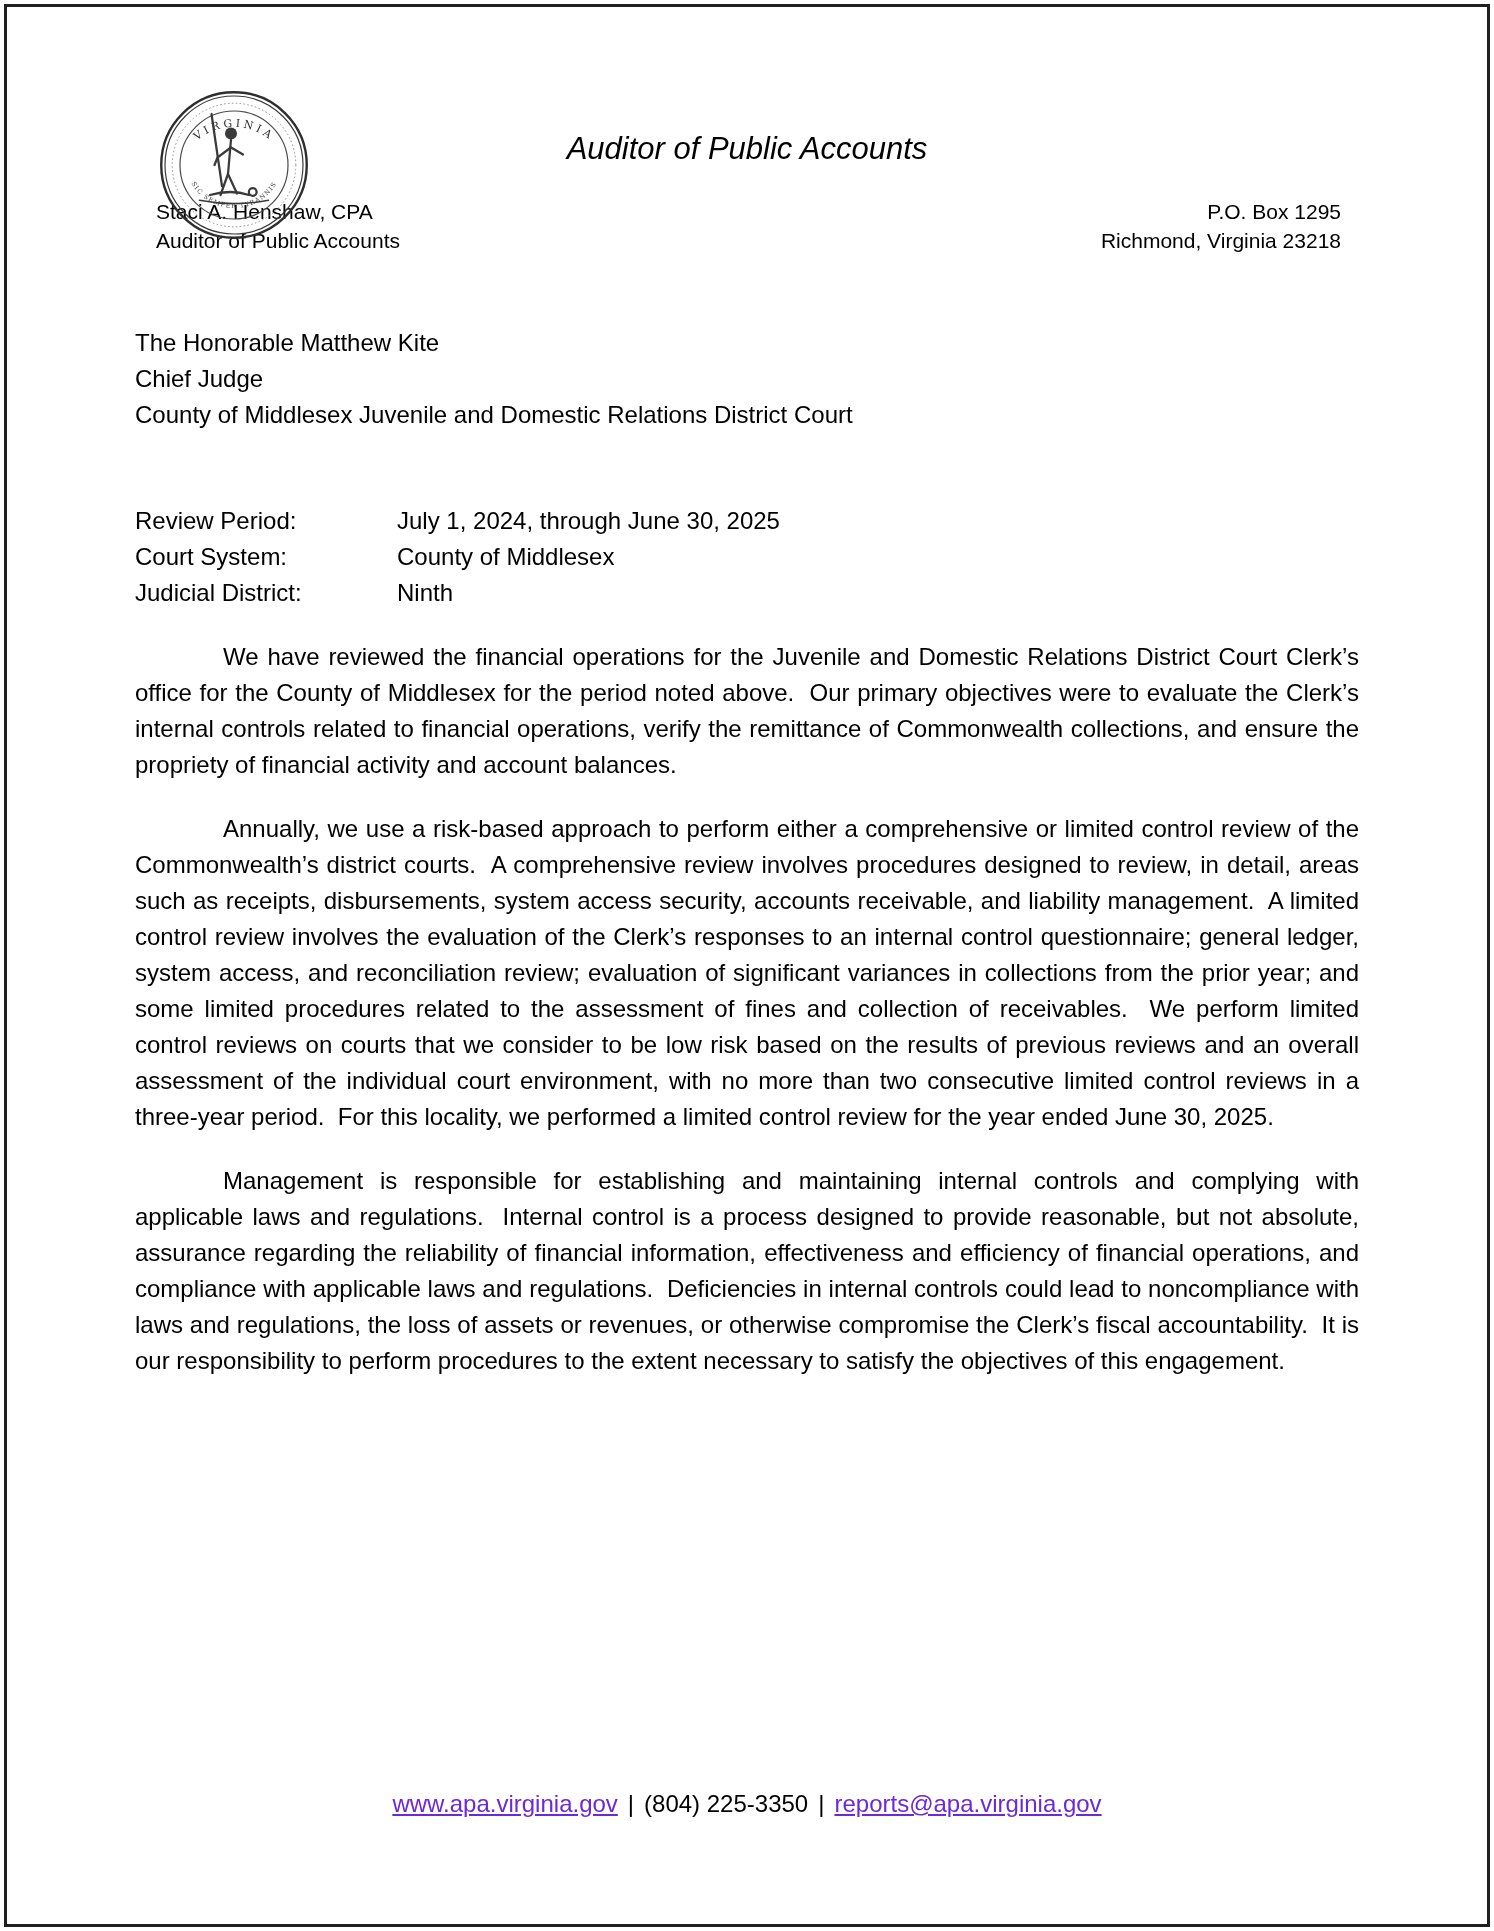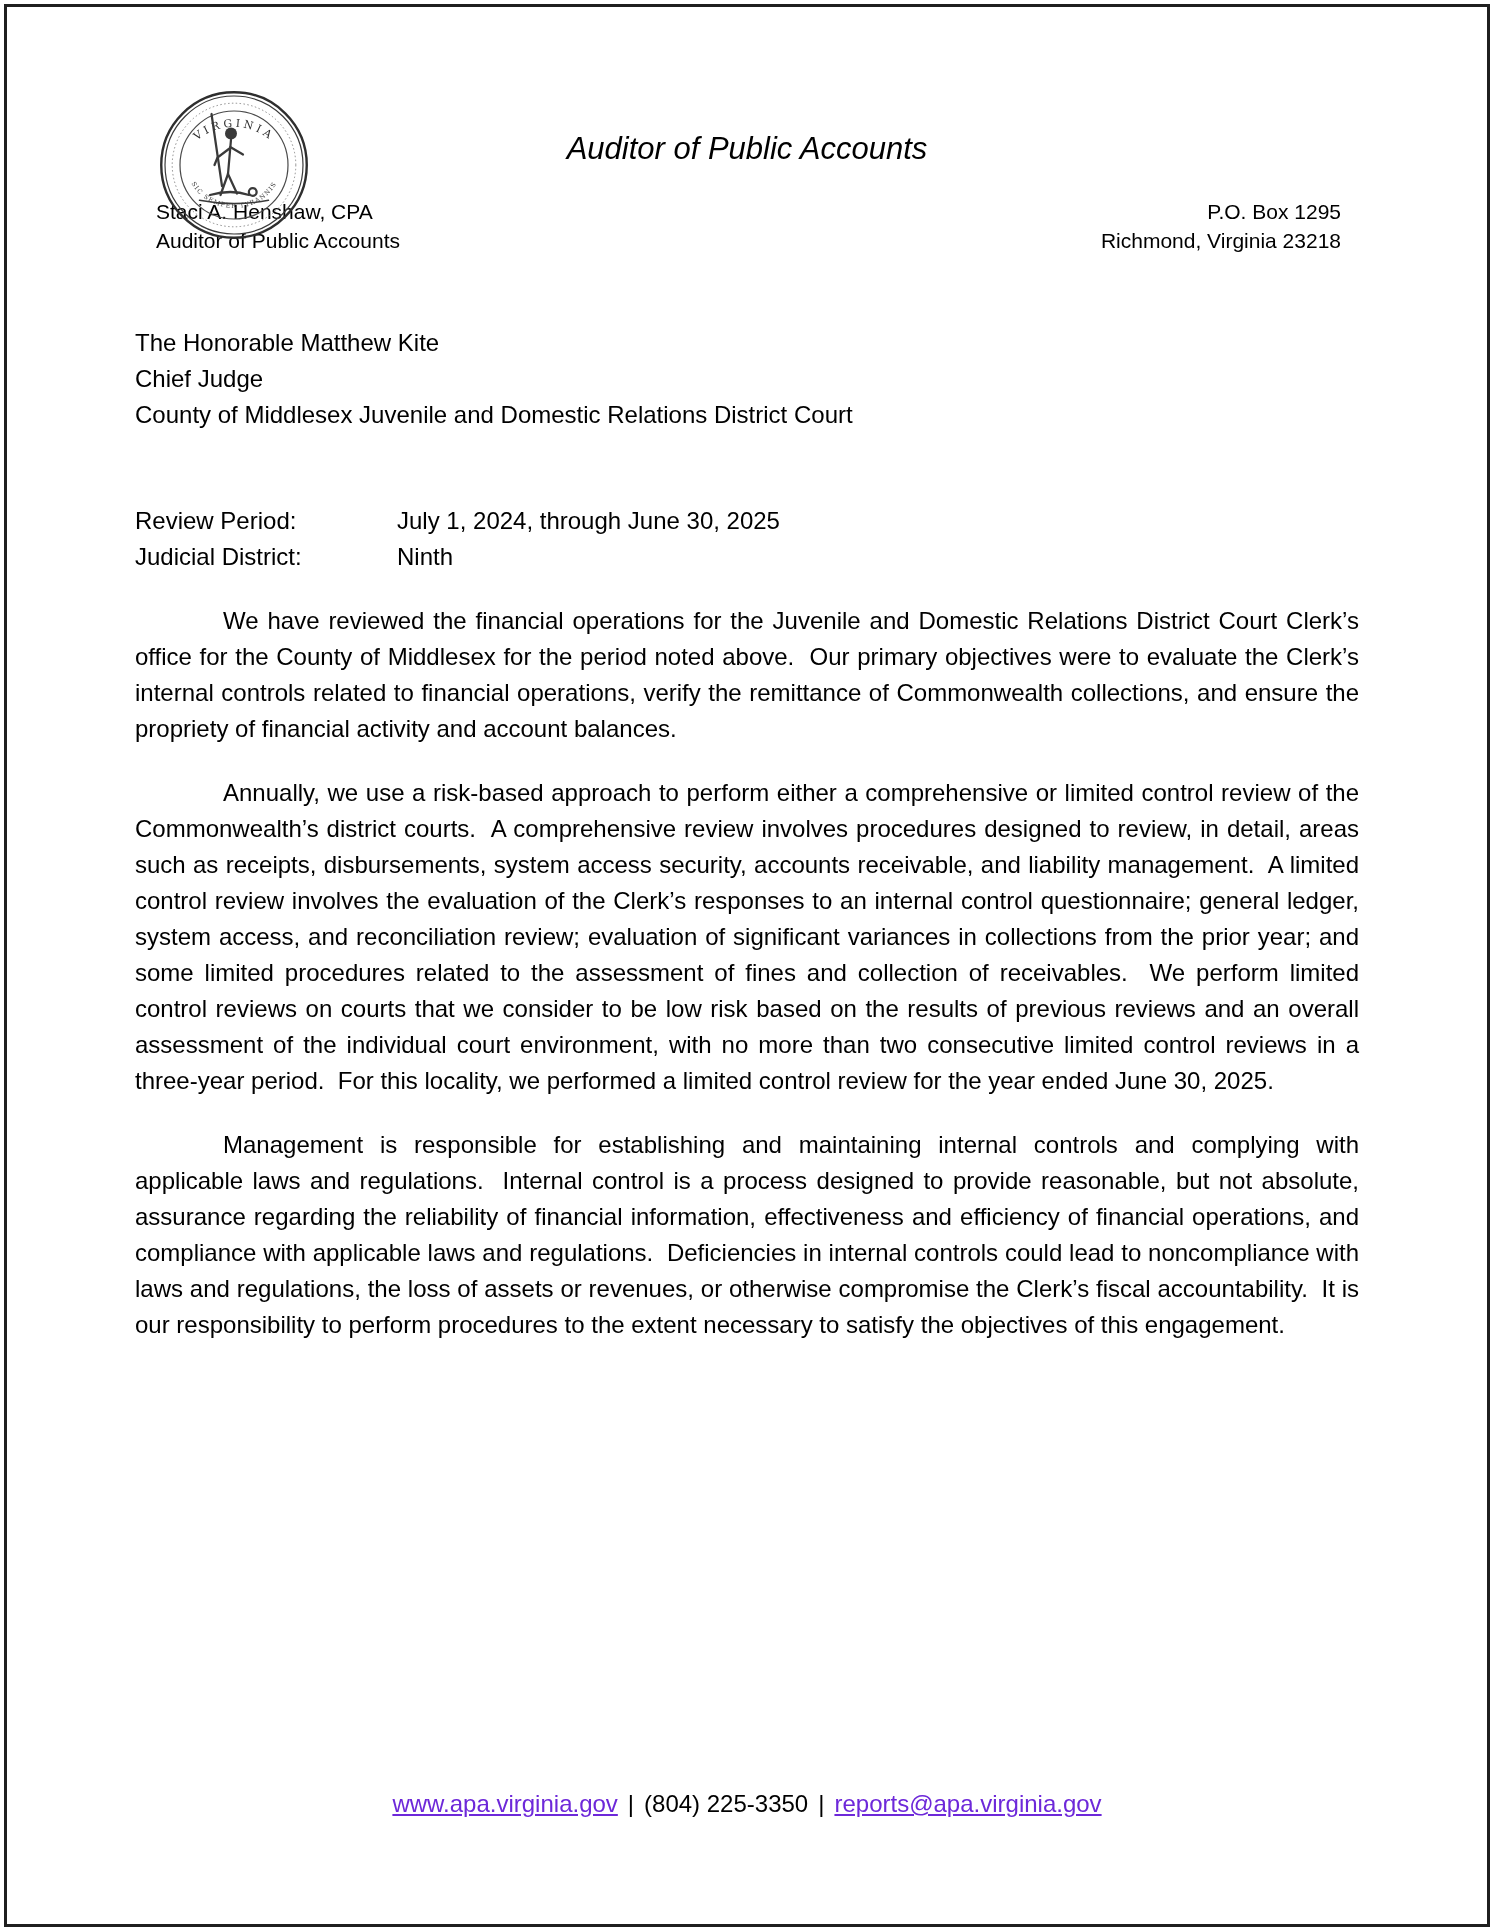--- a/index.html
+++ b/index.html
@@ -110,20 +110,24 @@
     <div>Chief Judge</div>
     <div>County of Middlesex Juvenile and Domestic Relations District Court</div>
   </div>
 
   <div class="review-details">
     <div class="review-row">
       <span>Review Period:</span>
       <span>July 1, 2024, through June 30, 2025</span>
     </div>
     <div class="review-row">
+      <span>Court System:</span>
+      <span>County of Middlesex</span>
+    </div>
+    <div class="review-row">
       <span>Judicial District:</span>
       <span>Ninth</span>
     </div>
   </div>
 
   <div class="letter-body">
     <p>We have reviewed the financial operations for the Juvenile and Domestic Relations District Court Clerk’s office for the County of Middlesex for the period noted above.  Our primary objectives were to evaluate the Clerk’s internal controls related to financial operations, verify the remittance of Commonwealth collections, and ensure the propriety of financial activity and account balances.</p>
     <p>Annually, we use a risk-based approach to perform either a comprehensive or limited control review of the Commonwealth’s district courts.  A comprehensive review involves procedures designed to review, in detail, areas such as receipts, disbursements, system access security, accounts receivable, and liability management.  A limited control review involves the evaluation of the Clerk’s responses to an internal control questionnaire; general ledger, system access, and reconciliation review; evaluation of significant variances in collections from the prior year; and some limited procedures related to the assessment of fines and collection of receivables.  We perform limited control reviews on courts that we consider to be low risk based on the results of previous reviews and an overall assessment of the individual court environment, with no more than two consecutive limited control reviews in a three-year period.  For this locality, we performed a limited control review for the year ended June 30, 2025.</p>
     <p>Management is responsible for establishing and maintaining internal controls and complying with applicable laws and regulations.  Internal control is a process designed to provide reasonable, but not absolute, assurance regarding the reliability of financial information, effectiveness and efficiency of financial operations, and compliance with applicable laws and regulations.  Deficiencies in internal controls could lead to noncompliance with laws and regulations, the loss of assets or revenues, or otherwise compromise the Clerk’s fiscal accountability.  It is our responsibility to perform procedures to the extent necessary to satisfy the objectives of this engagement.</p>
   </div>

